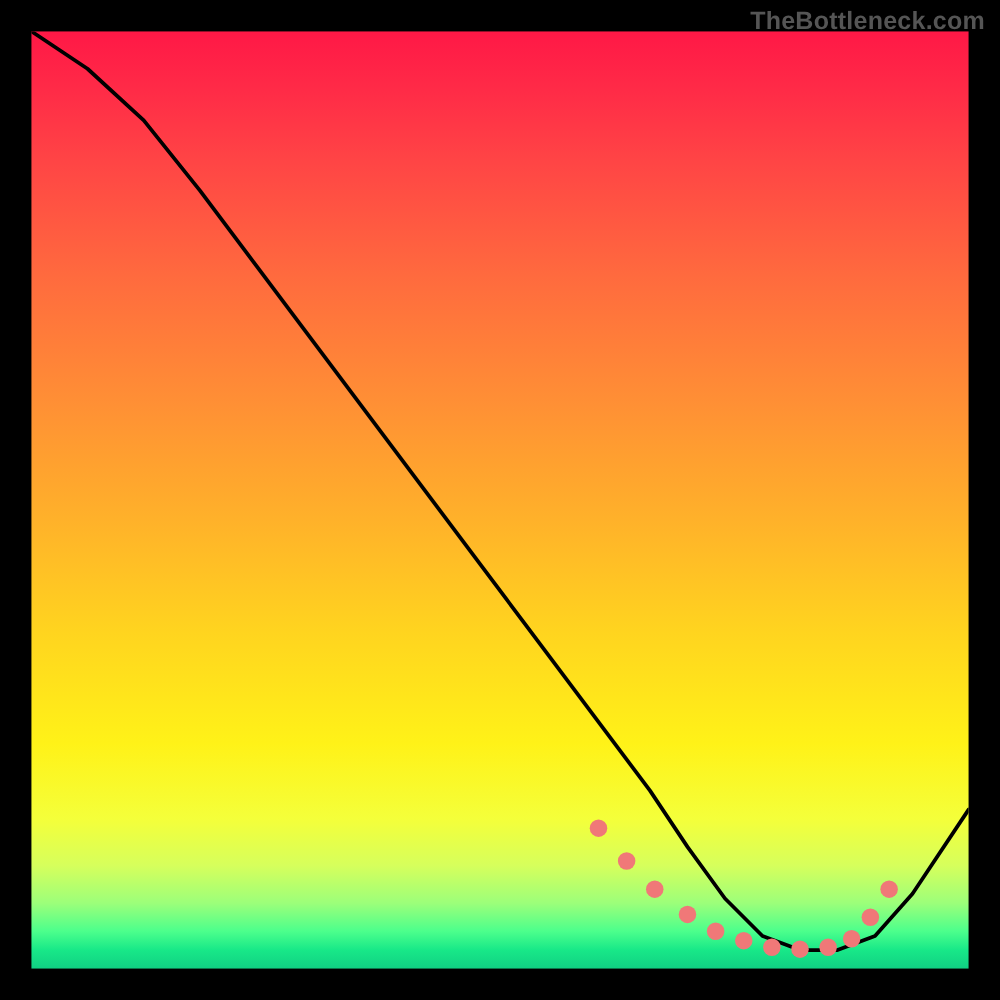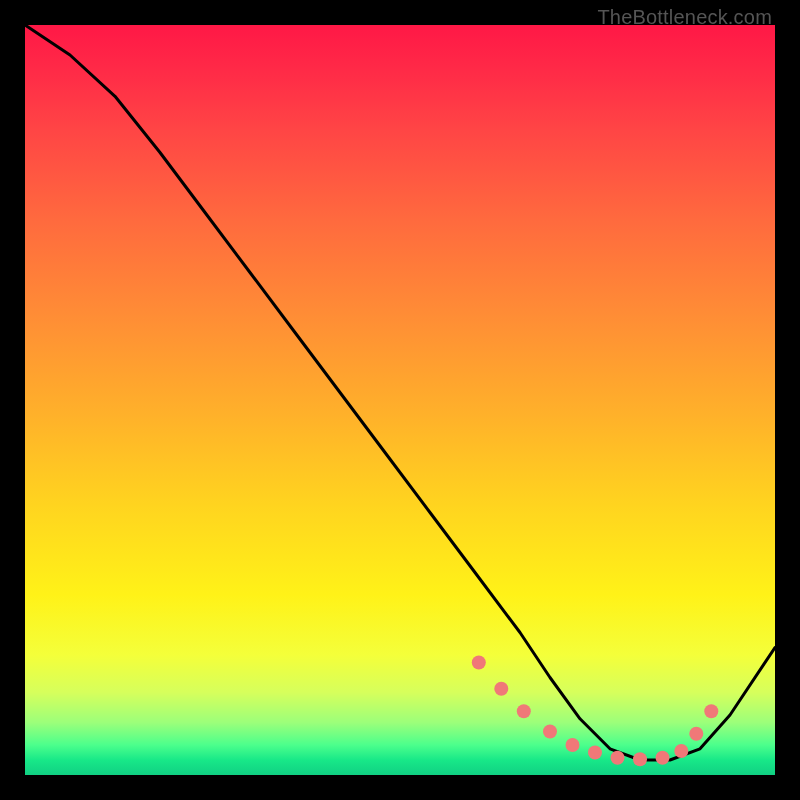--- a/index.html
+++ b/index.html
@@ -7,24 +7,24 @@
     width: 800px;
     height: 800px;
     background: #000;
     position: relative;
     font-family: Arial, sans-serif;
     overflow: hidden;
   }
   .watermark {
     position: absolute;
     top: 6px;
-    right: 28px;
+    right: 12px;
     color: #555;
     font-size: 20px;
-    font-weight: 400;
+    font-weight: 700;
     z-index: 10;
     letter-spacing: 0.2px;
   }
   .plot-area {
     position: absolute;
     left: 25px;
     top: 25px;
     width: 750px;
     height: 750px;
     overflow: hidden;

